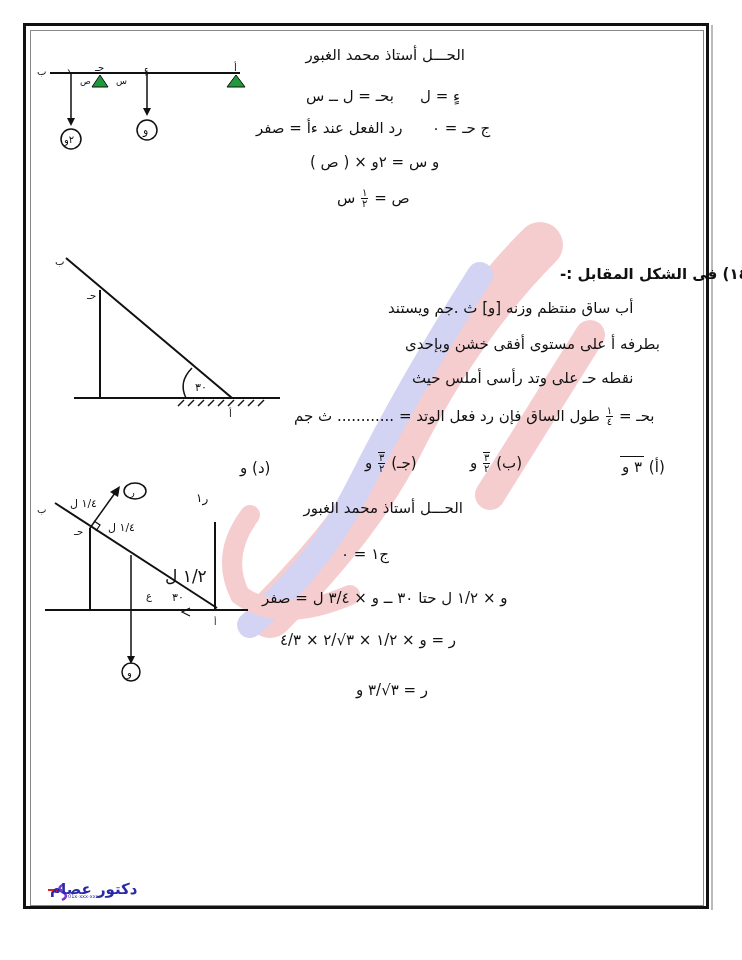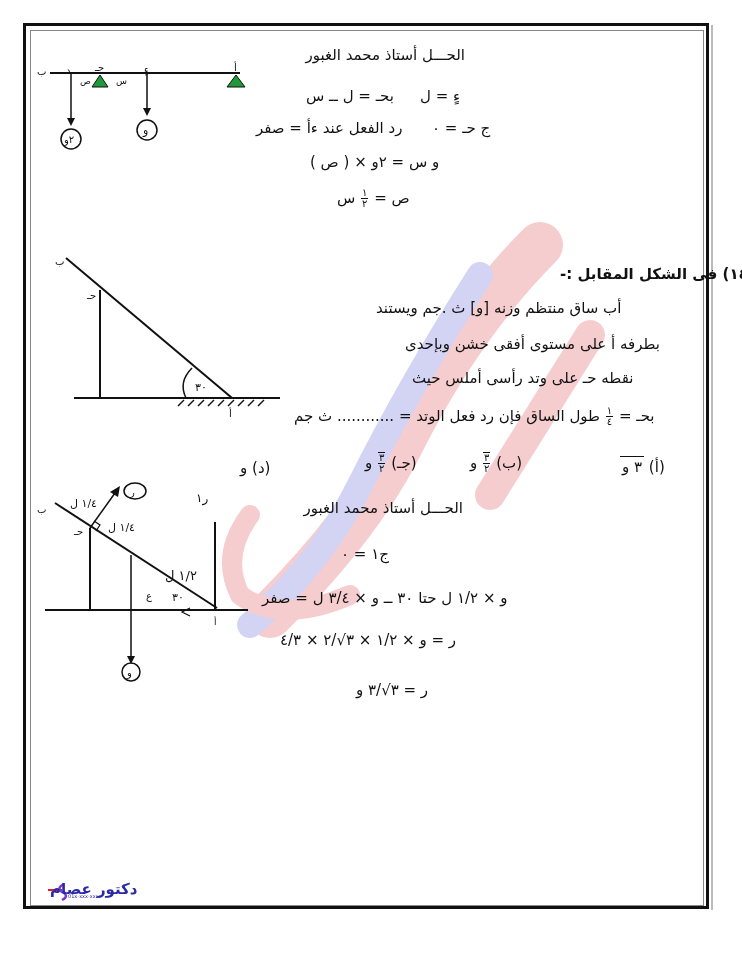--- a/index.html
+++ b/index.html
@@ -85,21 +85,21 @@
     <line x1="248" y1="406" x2="254" y2="400"></line>
     <line x1="258" y1="406" x2="264" y2="400"></line>
   </g>
 </svg>
 <span class="ar" style="left:55px;top:252px;font-size:10px;">ب</span>
 <span class="ar" style="left:87px;top:286px;font-size:10px;">حـ</span>
 <span class="ar" style="left:195px;top:378px;font-size:11px;">٣٠</span>
 <span class="ar" style="left:229px;top:404px;font-size:10px;">أ</span>
 
 <span class="ar" style="left:560px;top:264px;font-size:15px;font-weight:bold;">(١٤) فى الشكل المقابل :-</span>
-<span class="ar" style="left:376px;top:298px;">أب ساق منتظم وزنه [و] ث .جم ويستند</span>
+<span class="ar" style="left:388px;top:298px;">أب ساق منتظم وزنه [و] ث .جم ويستند</span>
 <span class="ar" style="left:405px;top:334px;">بطرفه أ على مستوى أفقى خشن  وبإحدى</span>
 <span class="ar" style="left:412px;top:368px;">نقطه حـ على وتد رأسى أملس حيث</span>
 <span class="ar" style="left:294px;top:406px;">
   <span>بحـ =</span>
   <span class="frac"><span class="n">١</span><span class="d">٤</span></span>
   <span>طول الساق فإن رد فعل الوتد = ............ ث جم</span>
 </span>
 
 <span class="ar" style="left:620px;top:456px;">
   <span>(أ)</span>
@@ -131,21 +131,21 @@
   <polygon points="110,492 120,486 118,497" fill="#111"></polygon>
   <polyline points="94,521 100,525 96,531" fill="none" stroke="#111" stroke-width="1.2"></polyline>
   <circle cx="131" cy="672" r="9" fill="none" stroke="#111" stroke-width="1.5"></circle>
   <ellipse cx="135" cy="491" rx="11" ry="8" fill="none" stroke="#111" stroke-width="1.5"></ellipse>
   <polyline points="190,608 182,612 190,616" fill="none" stroke="#111" stroke-width="1.2"></polyline>
 </svg>
 <span class="ar" style="left:37px;top:500px;font-size:10px;">ب</span>
 <span class="ar" style="left:74px;top:522px;font-size:10px;">حـ</span>
 <span class="ar" style="left:70px;top:494px;font-size:11px;">١/٤ ل</span>
 <span class="ar" style="left:108px;top:518px;font-size:11px;">١/٤ ل</span>
-<span class="ar" style="left:165px;top:566px;font-size:13px;">١/٢ ل</span>
+<span class="ar" style="left:165px;top:566px;font-size:17px;">١/٢ ل</span>
 <span class="ar" style="left:130px;top:483px;font-size:10px;">ر</span>
 <span class="ar" style="left:196px;top:488px;font-size:12px;">ر١</span>
 <span class="ar" style="left:146px;top:586px;font-size:10px;">ع</span>
 <span class="ar" style="left:172px;top:588px;font-size:11px;">٣٠</span>
 <span class="ar" style="left:214px;top:612px;font-size:9px;">أ</span>
 <span class="ar" style="left:127px;top:663px;font-size:10px;">و</span>
 
 <span class="ar c" style="left:283px;top:498px;width:180px;">الحـــل   أستاذ محمد الغبور</span>
 <span class="ar" style="left:341px;top:544px;">ج١ = ٠</span>
 <span class="ar" style="left:262px;top:588px;">و × ١/٢ ل حتا ٣٠ ــ و × ٣/٤ ل = صفر</span>

